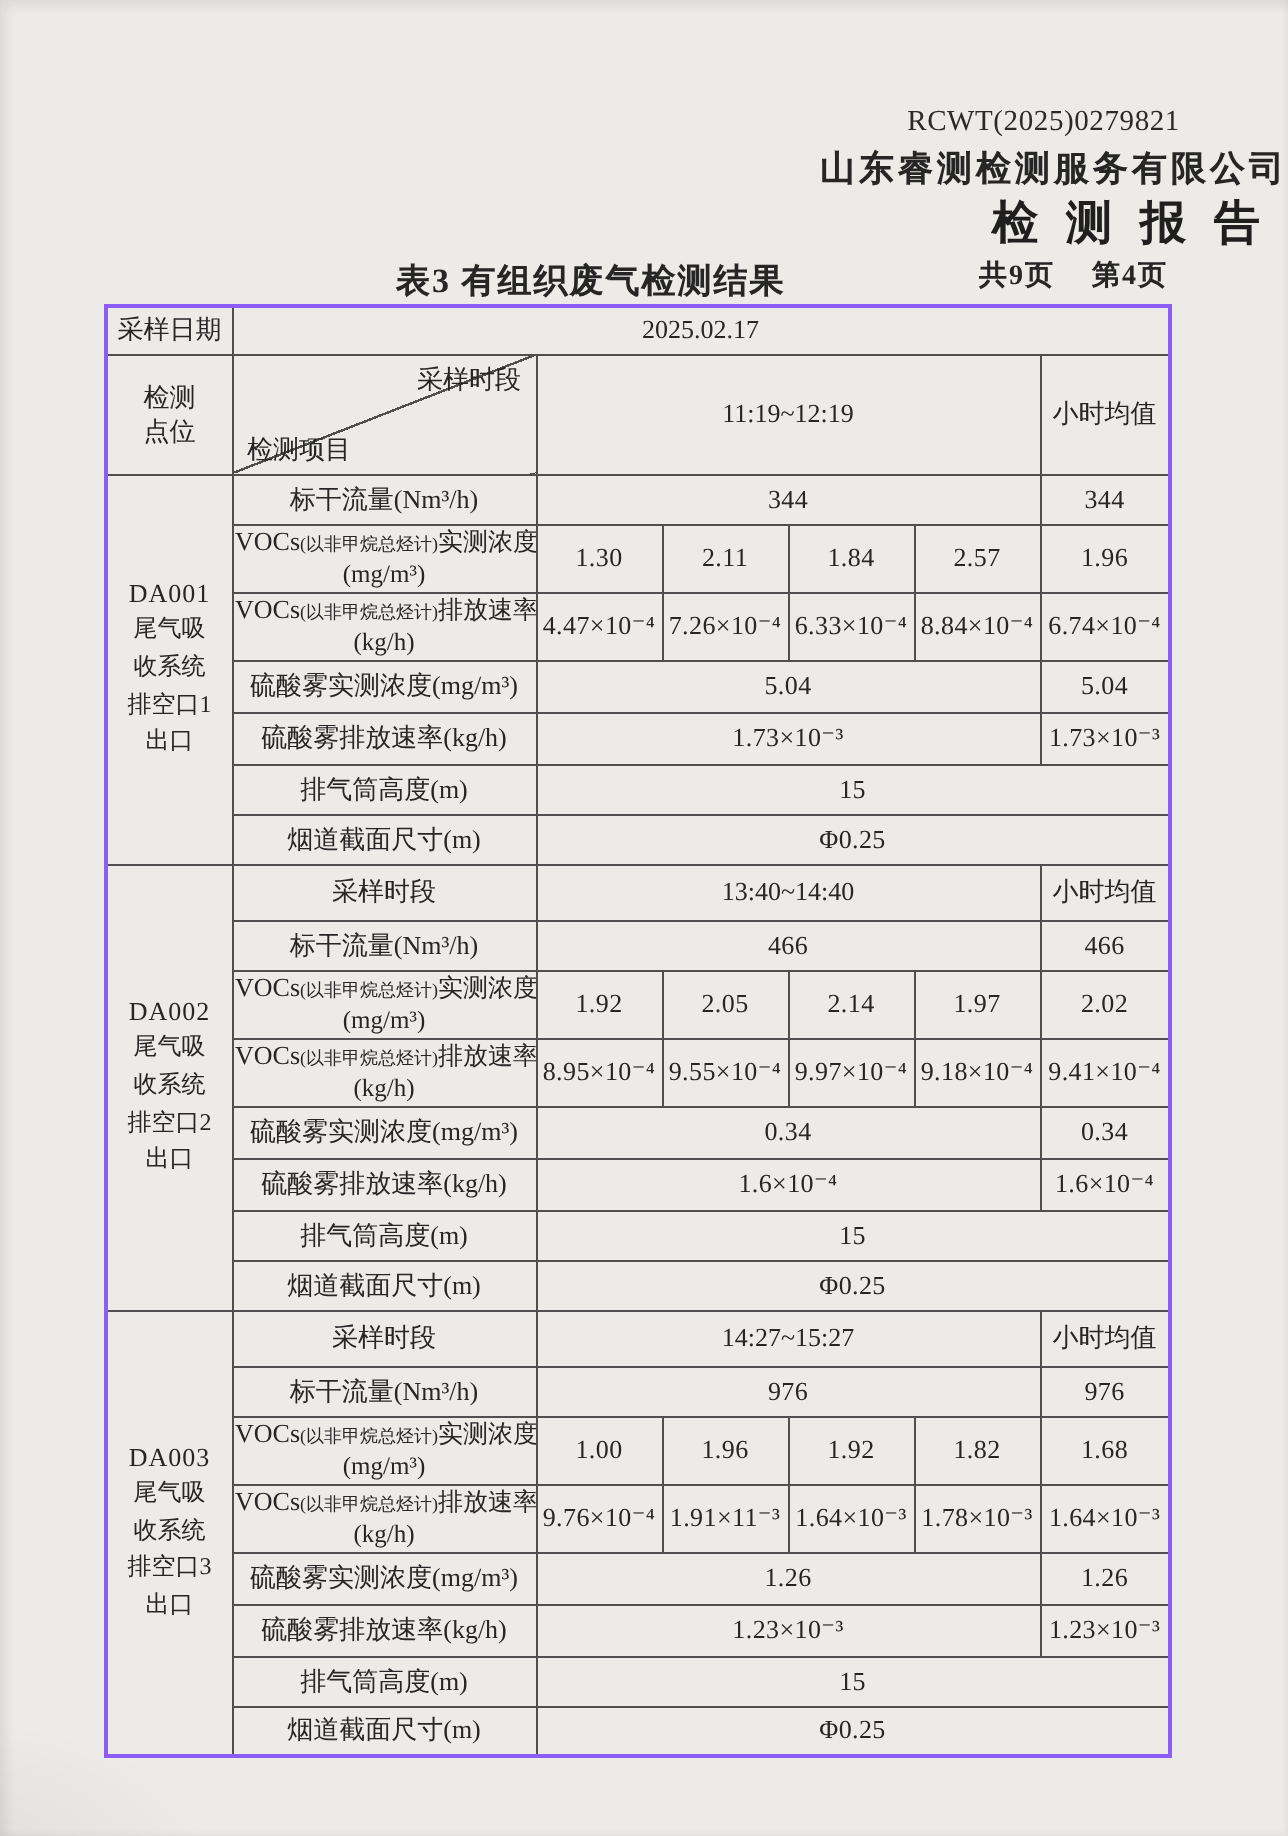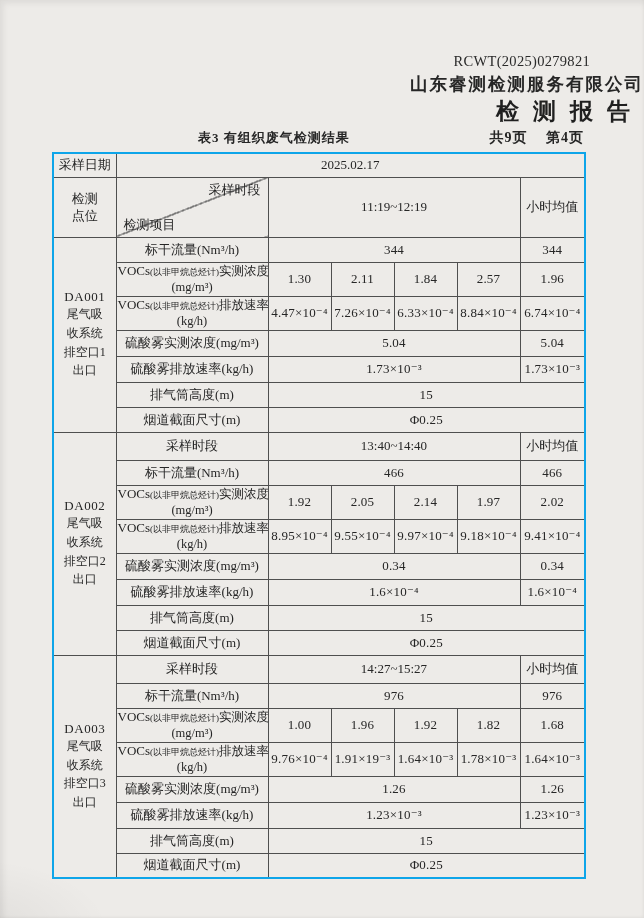--- a/index.html
+++ b/index.html
@@ -31,32 +31,32 @@
   .title{
     position:absolute;top:96px;left:0;width:100%;
     text-align:right;font-size:23px;font-weight:bold;
     letter-spacing:14px;text-indent:14px;color:#1f1f1f;
   }
   .caption-row{
     position:absolute;top:129px;left:52px;width:532px;height:21px;
   }
   .table-caption{
     position:absolute;left:146px;top:0;
-    font-size:13px;font-weight:bold;letter-spacing:1px;color:#262626;
+    font-size:17px;font-weight:bold;letter-spacing:1px;color:#262626;
   }
   .pagination{
     position:absolute;right:0;top:0;
     font-size:14px;font-weight:bold;letter-spacing:1px;color:#262626;
   }
   .pagination .pg-cur{margin-left:14px;}
 
   table.results{
     position:absolute;top:152px;left:52px;
     width:532px;border-collapse:collapse;table-layout:fixed;
-    border:2px solid #0ea5e9;
+    border:2px solid #8b5cf6;
   }
   table.results td{
     border:1px solid #4f4f4f;
     text-align:center;vertical-align:middle;
     font-size:13px;padding:0 1px;color:#262626;
     overflow:hidden;
   }
   tr.r-date{height:24px;}
   tr.r-head{height:38px;}
   tr.r-one{height:25px;}
@@ -261,21 +261,21 @@
         <td class="num">1.92</td>
         <td class="num">1.82</td>
         <td class="num">1.68</td>
       </tr>
       <tr class="r-two">
         <td>
           <span class="lbl-line1"><span>VOCs</span><span class="sm">(以非甲烷总烃计)</span><span class="big">排放速率</span></span>
           <span class="lbl-unit">(kg/h)</span>
         </td>
         <td class="num">9.76×10⁻⁴</td>
-        <td class="num">1.91×19⁻³</td>
+        <td class="num">1.91×11⁻³</td>
         <td class="num">1.64×10⁻³</td>
         <td class="num">1.78×10⁻³</td>
         <td class="num">1.64×10⁻³</td>
       </tr>
       <tr class="r-s">
         <td>硫酸雾实测浓度(mg/m³)</td>
         <td colspan="4" class="num">1.26</td>
         <td class="num">1.26</td>
       </tr>
       <tr class="r-s">

